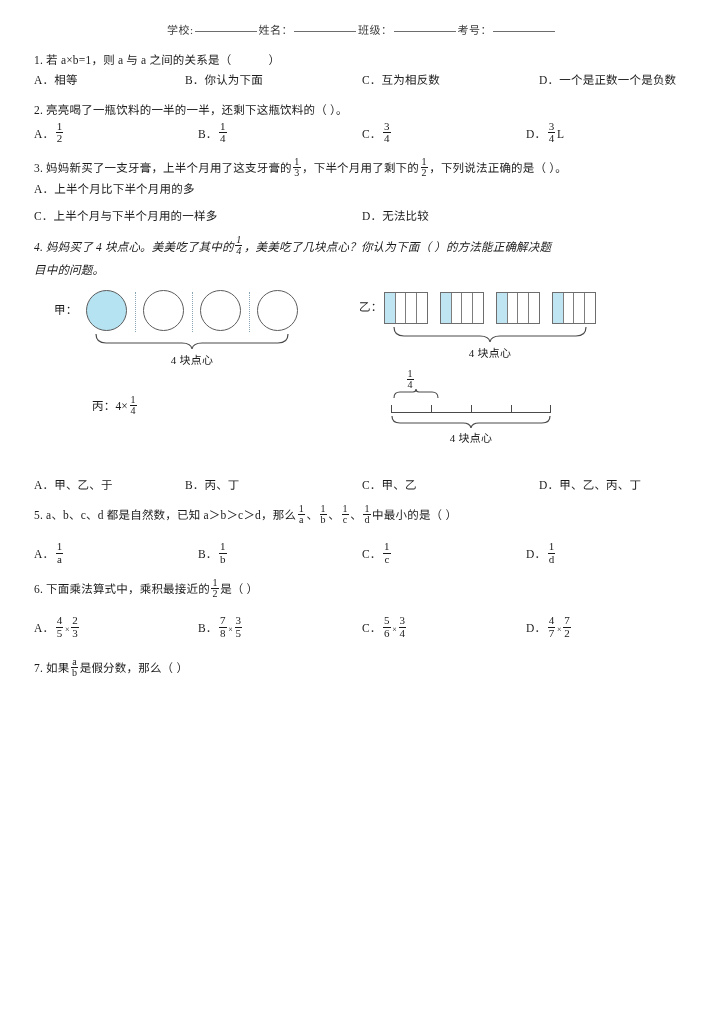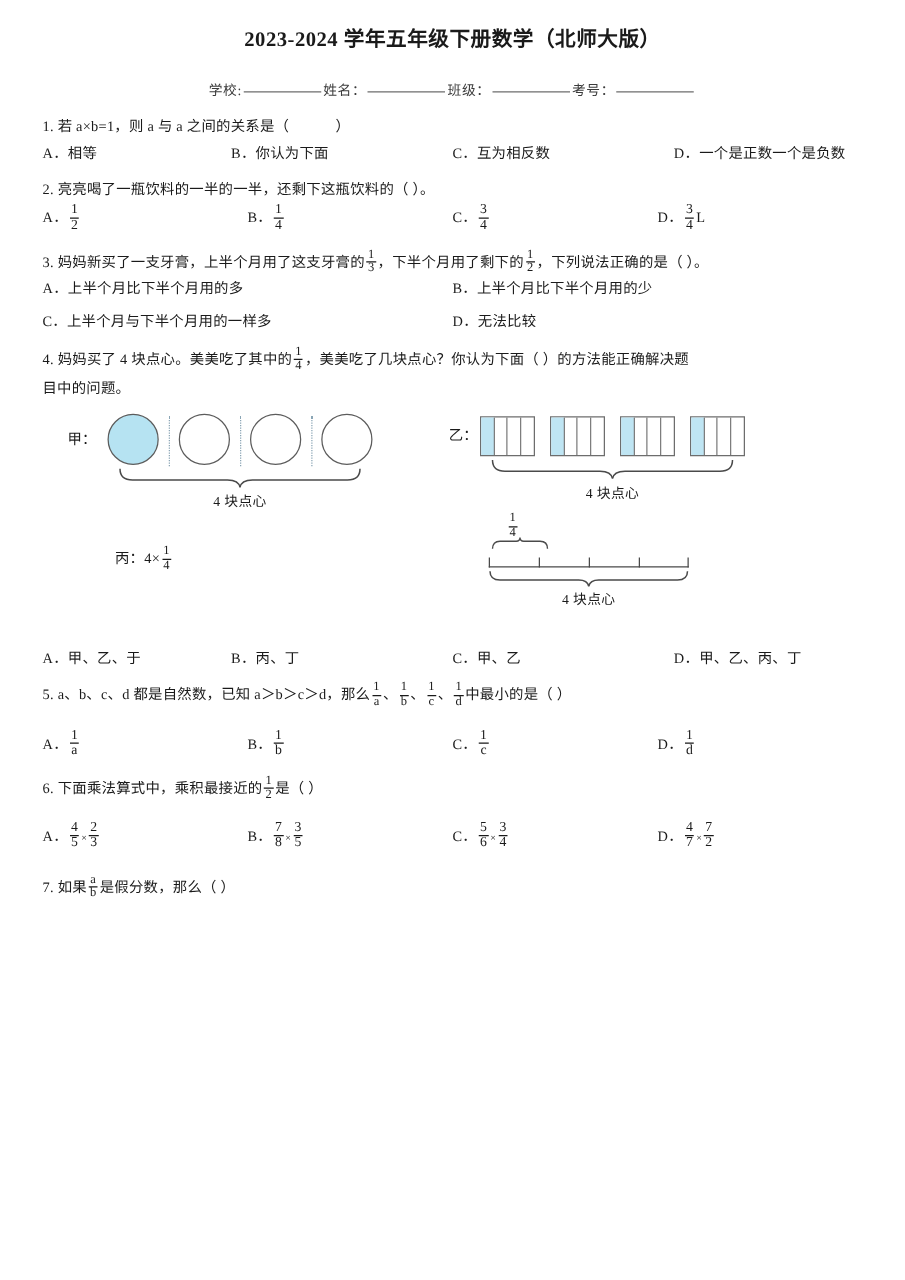--- a/index.html
+++ b/index.html
@@ -173,21 +173,20 @@
     border-left:1.2px solid #4a4a4a;
   }
 
   svg{display:block;overflow:visible;}
 </style>
 </head>
 <body>
 
 <div class="page">
 
-  <div class="title2">2023-2024 学年五年级下册数学（北师大版）</div>
 
   <div class="infoline">
     <span class="lbl">学校:</span><span class="rule"></span><span class="lbl">姓名：</span><span class="rule"></span><span class="lbl">班级：</span><span class="rule"></span><span class="lbl">考号：</span><span class="rule"></span>
   </div>
 
 
   <div class="q">
     <span>1.</span>
     <span>若 a×b=1，则 a 与 a 之间的关系是（</span>
     <span style="display:inline-block;width:34px"></span><span>）</span>
@@ -209,28 +208,27 @@
     <div><span>C．</span><span class="frac big"><span class="num">3</span><span class="den">4</span></span></div>
     <div><span>D．</span><span class="frac big"><span class="num">3</span><span class="den">4</span></span><span>L</span></div>
   </div>
 
   <div class="q">
     <span>3.</span>
     <span>妈妈新买了一支牙膏，上半个月用了这支牙膏的</span><span class="frac"><span class="num">1</span><span class="den">3</span></span><span>，下半个月用了剩下的</span><span class="frac"><span class="num">1</span><span class="den">2</span></span><span>，下列说法正确的是（    ）。</span>
   </div>
   <div class="opts two">
     <div><span>A．</span><span>上半个月比下半个月用的多</span></div>
-    <div><span>B．</span><span>上半个月比下半个月用的少</span></div>
   </div>
   <div class="opts two opts-row2">
     <div><span>C．</span><span>上半个月与下半个月用的一样多</span></div>
     <div><span>D．</span><span>无法比较</span></div>
   </div>
 
-  <div class="q" style="line-height:2.0;">
+  <div class="q" style="line-height:2.0;font-style:italic;">
     <span>4.</span>
     <span>妈妈买了 4 块点心。美美吃了其中的</span><span class="frac"><span class="num">1</span><span class="den">4</span></span><span>，美美吃了几块点心？你认为下面（    ）的方法能正确解决题</span><br>
     <span>目中的问题。</span>
   </div>
 
   <div class="fig4">
 
     <div class="fig-label" style="left:20px;top:13px;">甲：</div>
     <div class="jia-wrap">
       <div class="circles">

